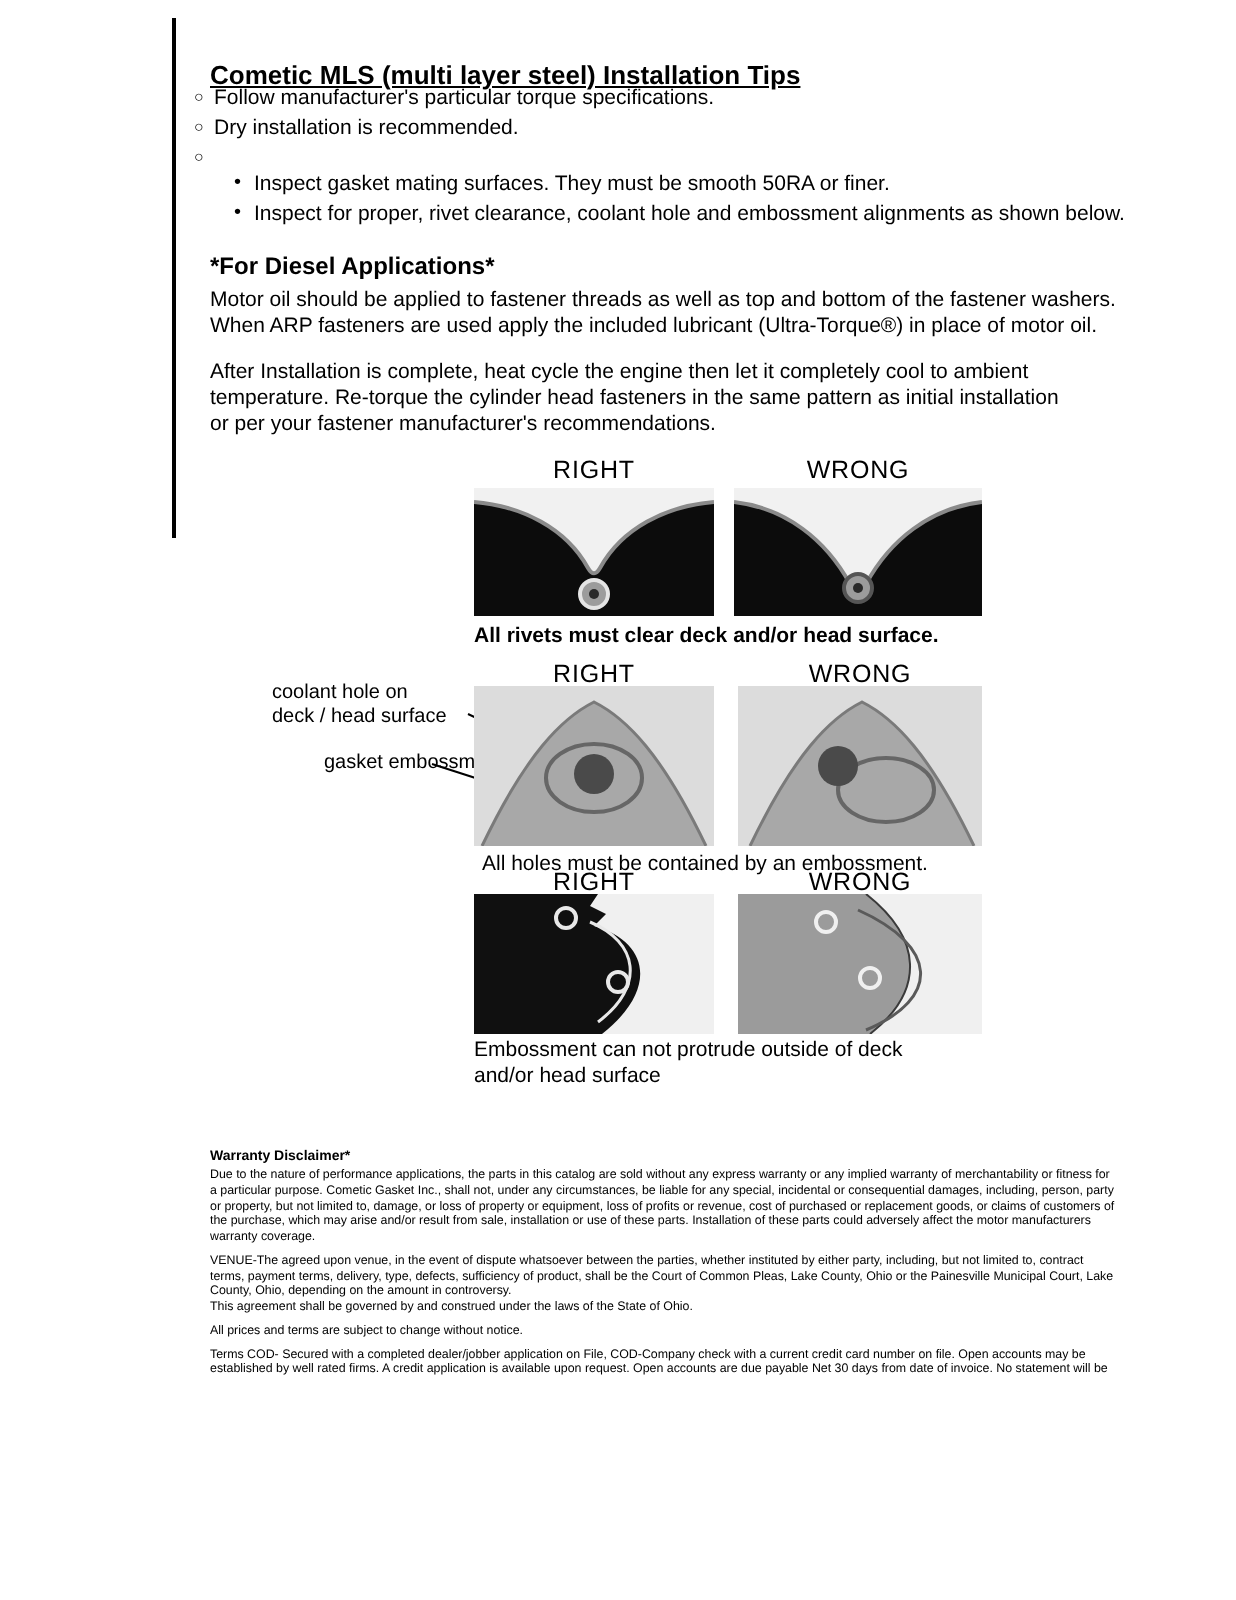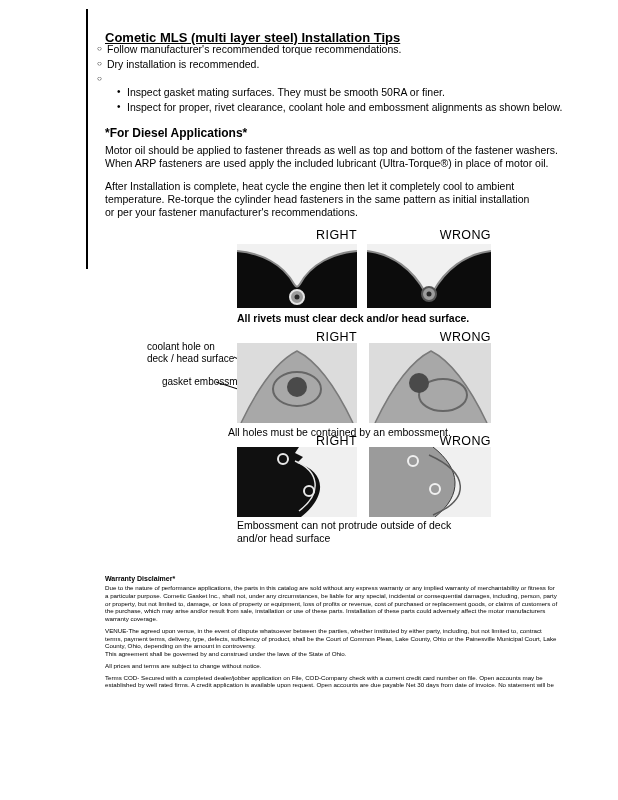--- a/index.html
+++ b/index.html
@@ -19,21 +19,21 @@
   .b-row{display:flex;margin-bottom:2.5px;font-size:10.5px;line-height:1.2;}
   .b-row.sub{margin-left:20px;}
   .b-glyph{width:10px;flex:0 0 10px;font-size:8px;padding-top:1px;}
   .b-glyph.filled{font-size:10px;padding-top:0;}
 
   .diesel-head{left:105px;top:116px;font-size:12px;font-weight:bold;}
   .para{left:105px;top:133px;width:470px;font-size:10.5px;line-height:1.28;white-space:pre-line;}
   .para2{top:169px;}
   .note{top:210px;}
 
-  .rw-head{font-size:12.5px;text-align:right;letter-spacing:0.4px;}
+  .rw-head{font-size:12.5px;text-align:center;letter-spacing:0.4px;}
   .diag{display:block;}
   .diag svg{display:block;width:100%;height:100%;}
   .caption{font-size:10.5px;line-height:1.2;white-space:pre-line;}
 
   .callout{font-size:10px;line-height:1.18;white-space:pre-line;}
 
   .disc-head{left:105px;top:575px;font-size:7px;font-weight:bold;}
   .disc-body{left:105px;top:584px;width:453px;}
   .disc-body p{margin:0 0 4px 0;font-size:6.2px;line-height:1.25;white-space:pre-line;}
 
@@ -44,21 +44,21 @@
 
 <div class="page">
 
   <div class="abs left-rule"></div>
 
   <h1 class="abs title">Cometic MLS (multi layer steel) Installation Tips</h1>
 
   <div class="abs bullets">
     <div class="b-row">
       <span class="b-glyph">○</span>
-      <span>Follow manufacturer's recommended torque recommendations.</span>
+      <span>Follow manufacturer's particular torque specifications.</span>
     </div>
     <div class="b-row">
       <span class="b-glyph">○</span>
       <span>Dry installation is recommended.</span>
     </div>
     <div class="b-row">
       <span class="b-glyph">○</span>
     </div>
     <div class="b-row sub">
       <span class="b-glyph filled">•</span>
@@ -96,21 +96,21 @@
       <path d="M0,7 C26,10 46,26 58,48 C60,51.5 64,51.5 66,48 C78,26 98,10 124,7" fill="none" stroke="#8a8a8a" stroke-width="2"></path>
       <circle cx="62" cy="50" r="7" fill="#9c9c9c" stroke="#555" stroke-width="2"></circle>
       <circle cx="62" cy="50" r="2.5" fill="#2a2a2a"></circle>
     </svg>
   </div>
   <div class="abs caption" style="left:237px;top:312px;width:260px;font-weight:bold;">All rivets must clear deck and/or head surface.</div>
 
   <div class="abs rw-head" style="left:237px;top:330px;width:120px;">RIGHT</div>
   <div class="abs rw-head" style="left:369px;top:330px;width:122px;">WRONG</div>
 
-  <div class="abs callout" style="left:147px;top:341px;width:98px;">coolant hole on
+  <div class="abs callout" style="left:136px;top:341px;width:98px;">coolant hole on
 deck / head surface</div>
   <div class="abs callout" style="left:118px;top:376px;width:100px;margin-left:44px;">gasket embossment</div>
 
   <div class="abs" style="left:200px;top:340px;width:110px;height:72px;">
     <svg viewBox="0 0 110 72" width="110" height="72">
       <line x1="34" y1="17" x2="95" y2="46" stroke="#000" stroke-width="1"></line>
       <line x1="16" y1="42" x2="78" y2="62" stroke="#000" stroke-width="1"></line>
     </svg>
   </div>
 
@@ -125,21 +125,21 @@
   </div>
   <div class="abs diag" style="left:369px;top:343px;width:122px;height:80px;">
     <svg viewBox="0 0 122 80" preserveAspectRatio="none">
       <rect width="122" height="80" fill="#dcdcdc"></rect>
       <path d="M6,80 C28,34 46,16 62,8 C78,16 96,34 118,80 Z" fill="#a8a8a8"></path>
       <path d="M6,80 C28,34 46,16 62,8 C78,16 96,34 118,80" fill="none" stroke="#7a7a7a" stroke-width="1.5"></path>
       <ellipse cx="74" cy="52" rx="24" ry="16" fill="none" stroke="#666" stroke-width="2"></ellipse>
       <circle cx="50" cy="40" r="10" fill="#4a4a4a"></circle>
     </svg>
   </div>
-  <div class="abs caption" style="left:228px;top:426px;width:270px;">All holes must be contained by an embossment.</div>
+  <div class="abs caption" style="left:241px;top:426px;width:270px;">All holes must be contained by an embossment.</div>
 
   <div class="abs rw-head" style="left:237px;top:434px;width:120px;">RIGHT</div>
   <div class="abs rw-head" style="left:369px;top:434px;width:122px;">WRONG</div>
 
   <div class="abs diag" style="left:237px;top:447px;width:120px;height:70px;">
     <svg viewBox="0 0 120 70" preserveAspectRatio="none">
       <rect width="120" height="70" fill="#f0f0f0"></rect>
       <path d="M0,0 L62,0 L58,6 L66,10 L60,16 C88,24 92,48 64,70 L0,70 Z" fill="#101010"></path>
       <path d="M58,14 C82,24 86,46 62,64" fill="none" stroke="#e8e8e8" stroke-width="1.5"></path>
       <circle cx="46" cy="12" r="5" fill="#101010" stroke="#e8e8e8" stroke-width="2"></circle>

